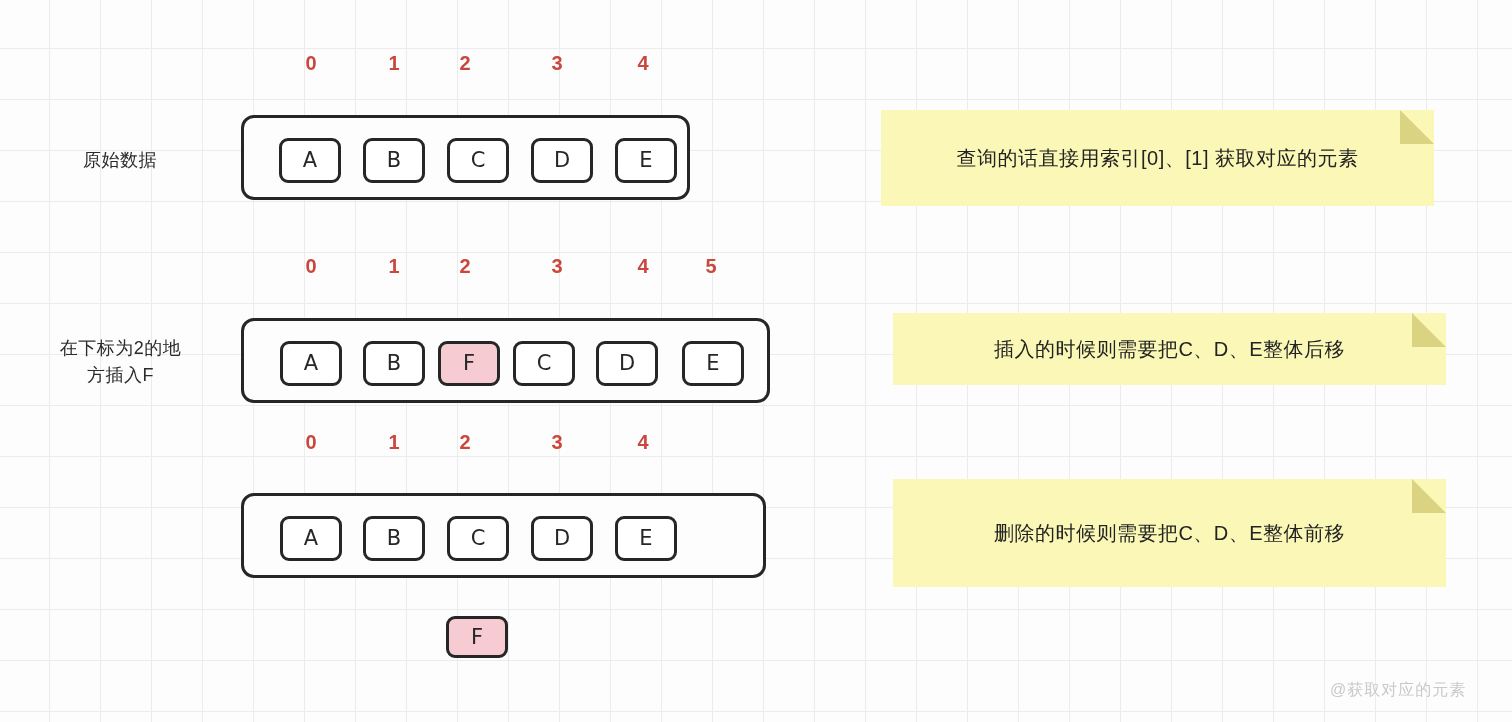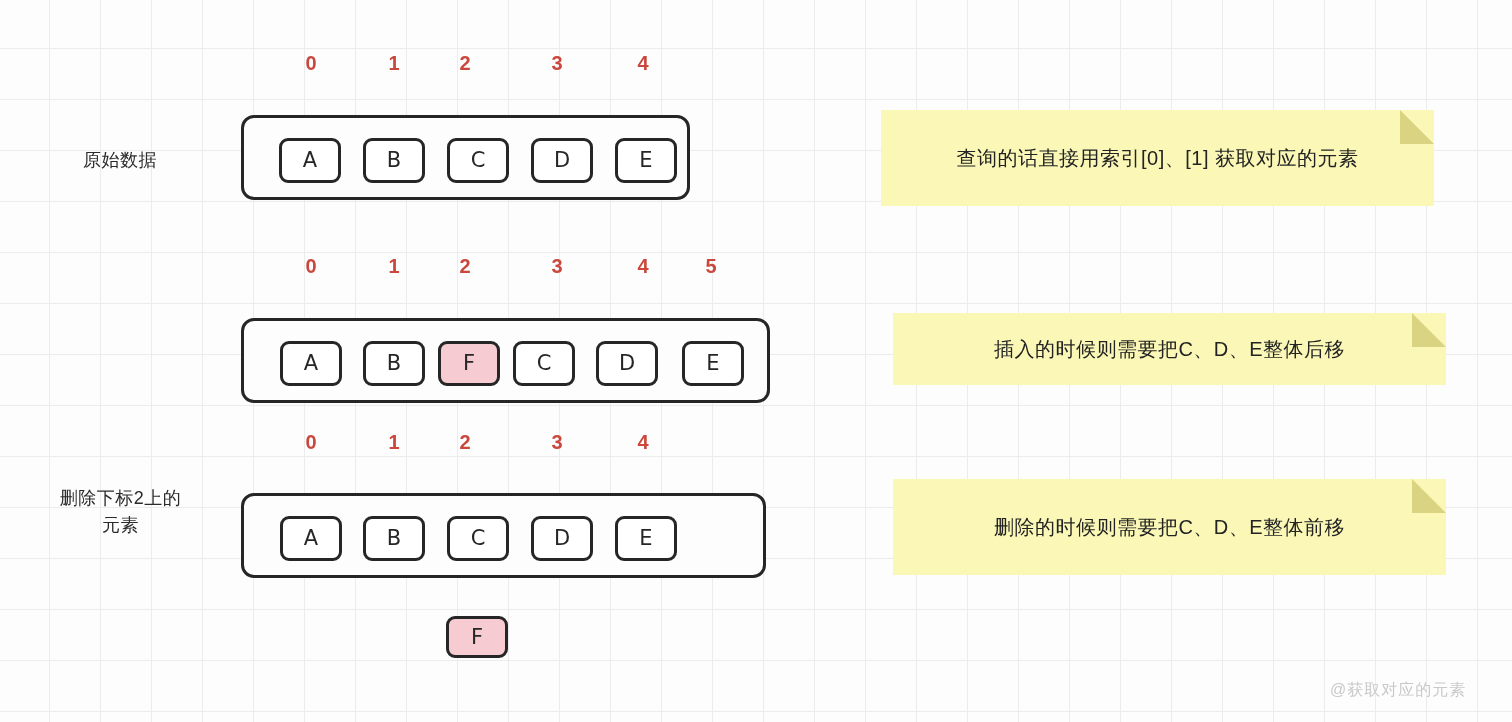--- a/index.html
+++ b/index.html
@@ -157,20 +157,24 @@
 
   <div class="index-strip" style="left:0px; top:253px; width:1512px;">
     <span class="index-num" style="left:311px;">0</span>
     <span class="index-num" style="left:394px;">1</span>
     <span class="index-num" style="left:465px;">2</span>
     <span class="index-num" style="left:557px;">3</span>
     <span class="index-num" style="left:643px;">4</span>
     <span class="index-num" style="left:711px;">5</span>
   </div>
 
+  <div class="row-label" style="left:38px; top:335px; width:165px;">
+    <div>在下标为2的地</div>
+    <div>方插入F</div>
+  </div>
 
   <div class="array-box" style="left:241px; top:318px; width:529px; height:85px;">
     <div class="cell" style="left:36px; top:20px; width:62px; height:45px; line-height:39px;">A</div>
     <div class="cell" style="left:119px; top:20px; width:62px; height:45px; line-height:39px;">B</div>
     <div class="cell highlight" style="left:194px; top:20px; width:62px; height:45px; line-height:39px;">F</div>
     <div class="cell" style="left:269px; top:20px; width:62px; height:45px; line-height:39px;">C</div>
     <div class="cell" style="left:352px; top:20px; width:62px; height:45px; line-height:39px;">D</div>
     <div class="cell" style="left:438px; top:20px; width:62px; height:45px; line-height:39px;">E</div>
   </div>
 
@@ -181,36 +185,32 @@
   </div>
 
   <div class="index-strip" style="left:0px; top:429px; width:1512px;">
     <span class="index-num" style="left:311px;">0</span>
     <span class="index-num" style="left:394px;">1</span>
     <span class="index-num" style="left:465px;">2</span>
     <span class="index-num" style="left:557px;">3</span>
     <span class="index-num" style="left:643px;">4</span>
   </div>
 
-  <div class="row-label" style="left:38px; top:485px; width:165px;">
-    <div>删除下标2上的</div>
-    <div>元素</div>
-  </div>
 
   <div class="array-box" style="left:241px; top:493px; width:525px; height:85px;">
     <div class="cell" style="left:36px; top:20px; width:62px; height:45px; line-height:39px;">A</div>
     <div class="cell" style="left:119px; top:20px; width:62px; height:45px; line-height:39px;">B</div>
     <div class="cell" style="left:203px; top:20px; width:62px; height:45px; line-height:39px;">C</div>
     <div class="cell" style="left:287px; top:20px; width:62px; height:45px; line-height:39px;">D</div>
     <div class="cell" style="left:371px; top:20px; width:62px; height:45px; line-height:39px;">E</div>
   </div>
 
   <div class="cell-free" style="left:446px; top:616px; width:62px; height:42px; line-height:36px;">F</div>
 
-  <div class="note" style="left:893px; top:479px; width:553px; height:96px;">
+  <div class="note" style="left:893px; top:479px; width:553px; height:108px;">
     <div class="note-body"></div>
     <div class="note-fold"></div>
     <div class="note-text">删除的时候则需要把C、D、E整体前移</div>
   </div>
 
   <div class="watermark" style="left:1330px; top:680px;">@获取对应的元素</div>
 
 </div>
 
 </body></html>

